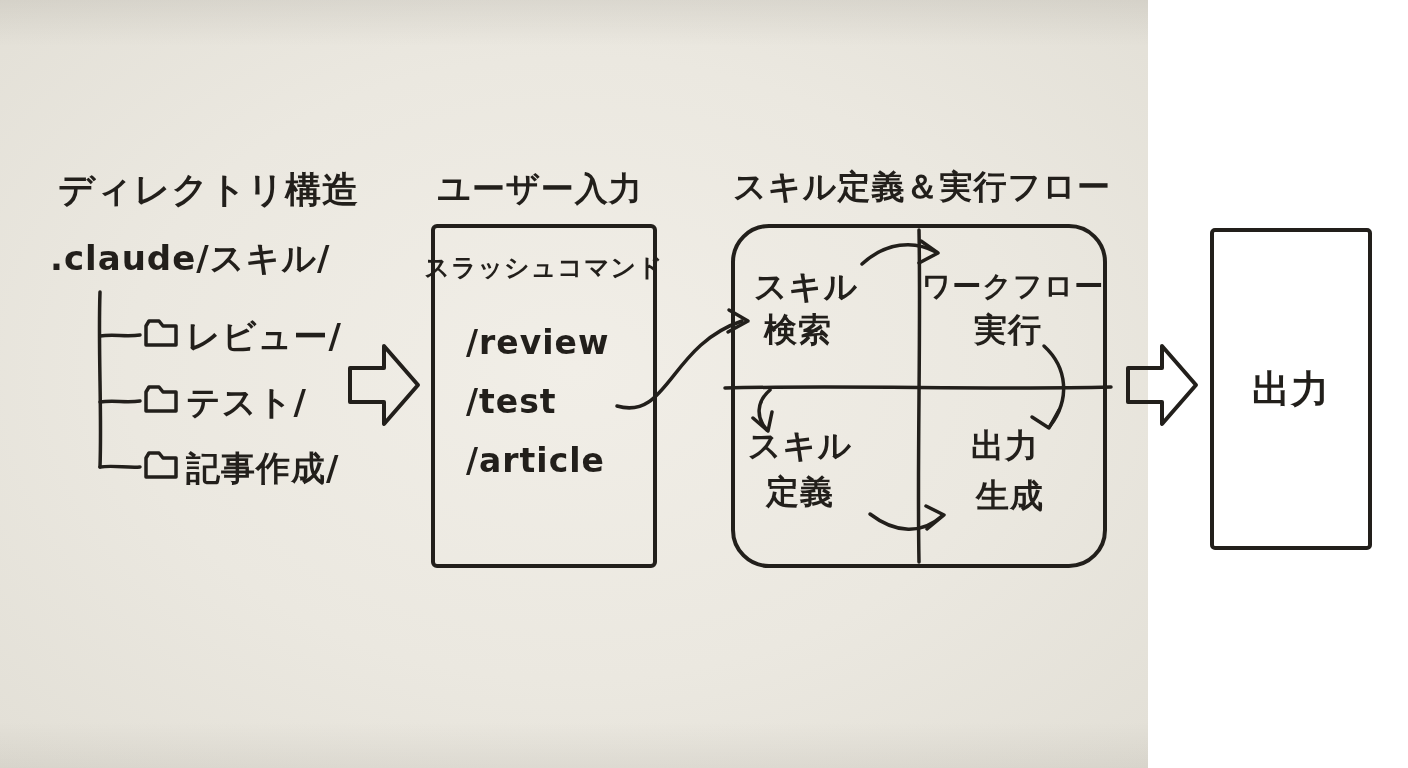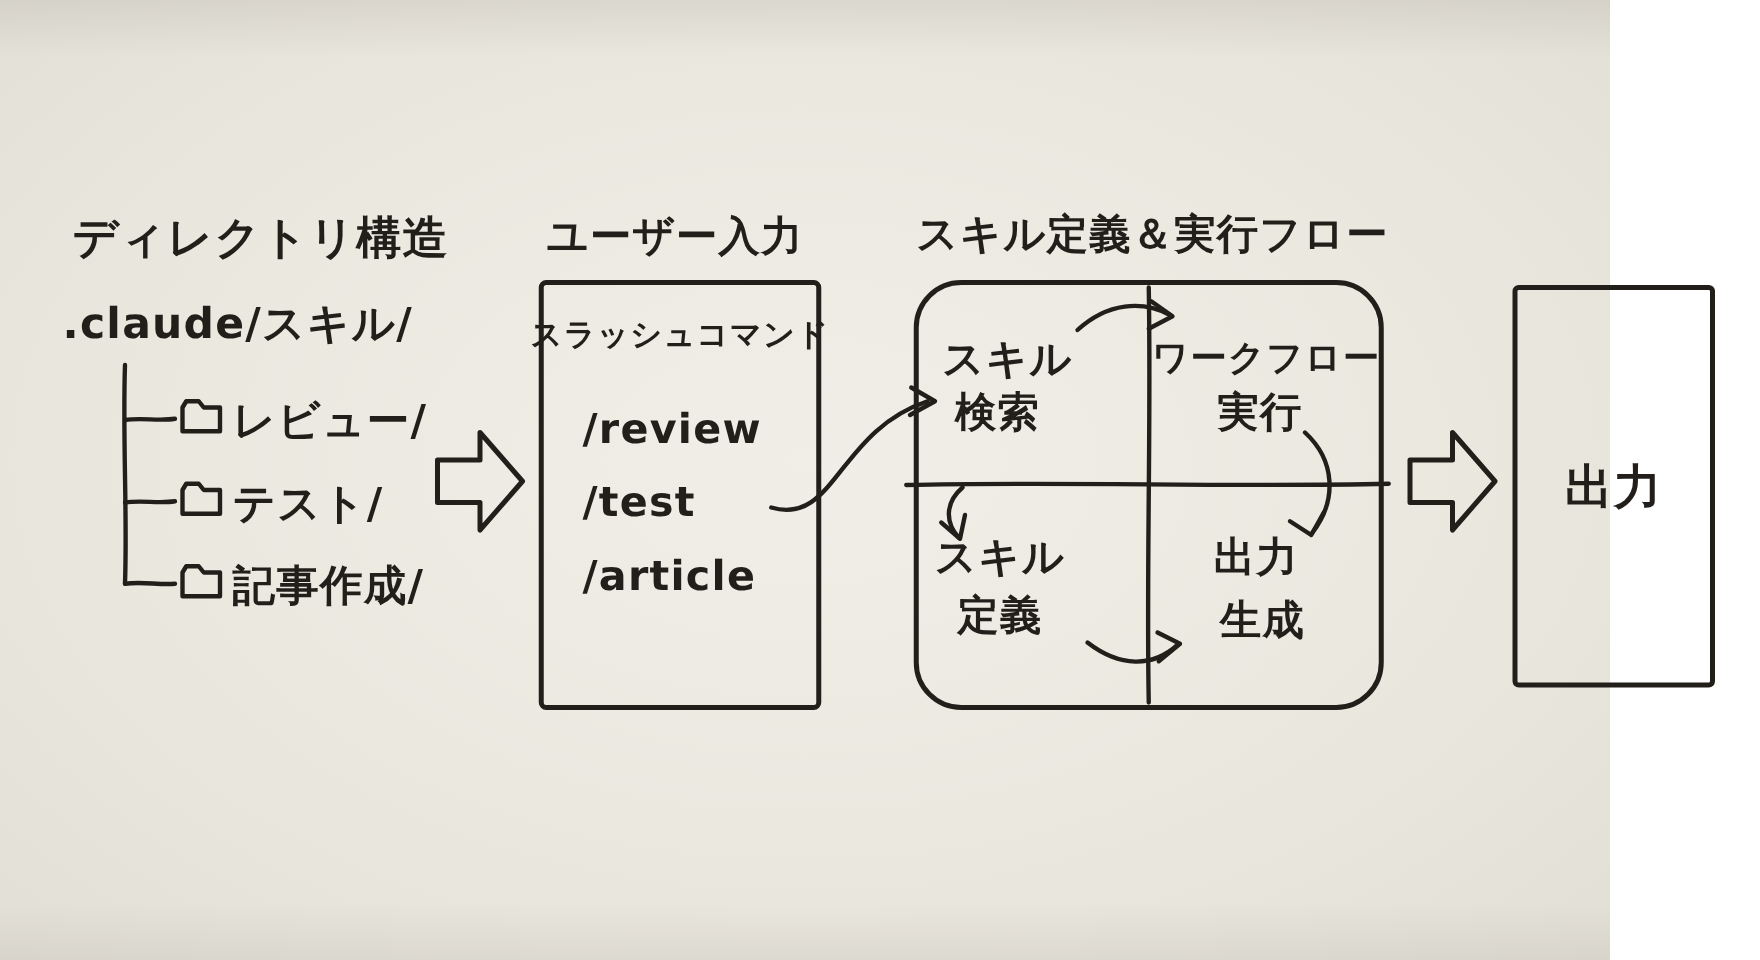--- a/index.html
+++ b/index.html
@@ -1,21 +1,21 @@
 <!DOCTYPE html>
 <html><head>
 <meta charset="utf-8">
 <style>
   html,body{margin:0;padding:0;}
   body{
     width:1408px;height:768px;overflow:hidden;
     font-family:"DejaVu Sans","Liberation Sans",sans-serif;
   }
   .paper{
-    position:relative;width:1288px;height:768px;
+    position:relative;width:1148px;height:768px;
     background:radial-gradient(ellipse at 50% 48%, #f1eee7 0%, #ebe8e0 55%, #e2dfd6 100%);
     text-align:right;
   }
   .paper:before{
     content:"";position:absolute;inset:0;
     background:linear-gradient(180deg, rgba(90,85,75,.10) 0%, rgba(90,85,75,0) 6%, rgba(90,85,75,0) 94%, rgba(90,85,75,.08) 100%);
     pointer-events:none;
   }
   svg{position:absolute;left:0;top:0;}
   text{fill:#221f1b;font-weight:600;letter-spacing:1px;}

